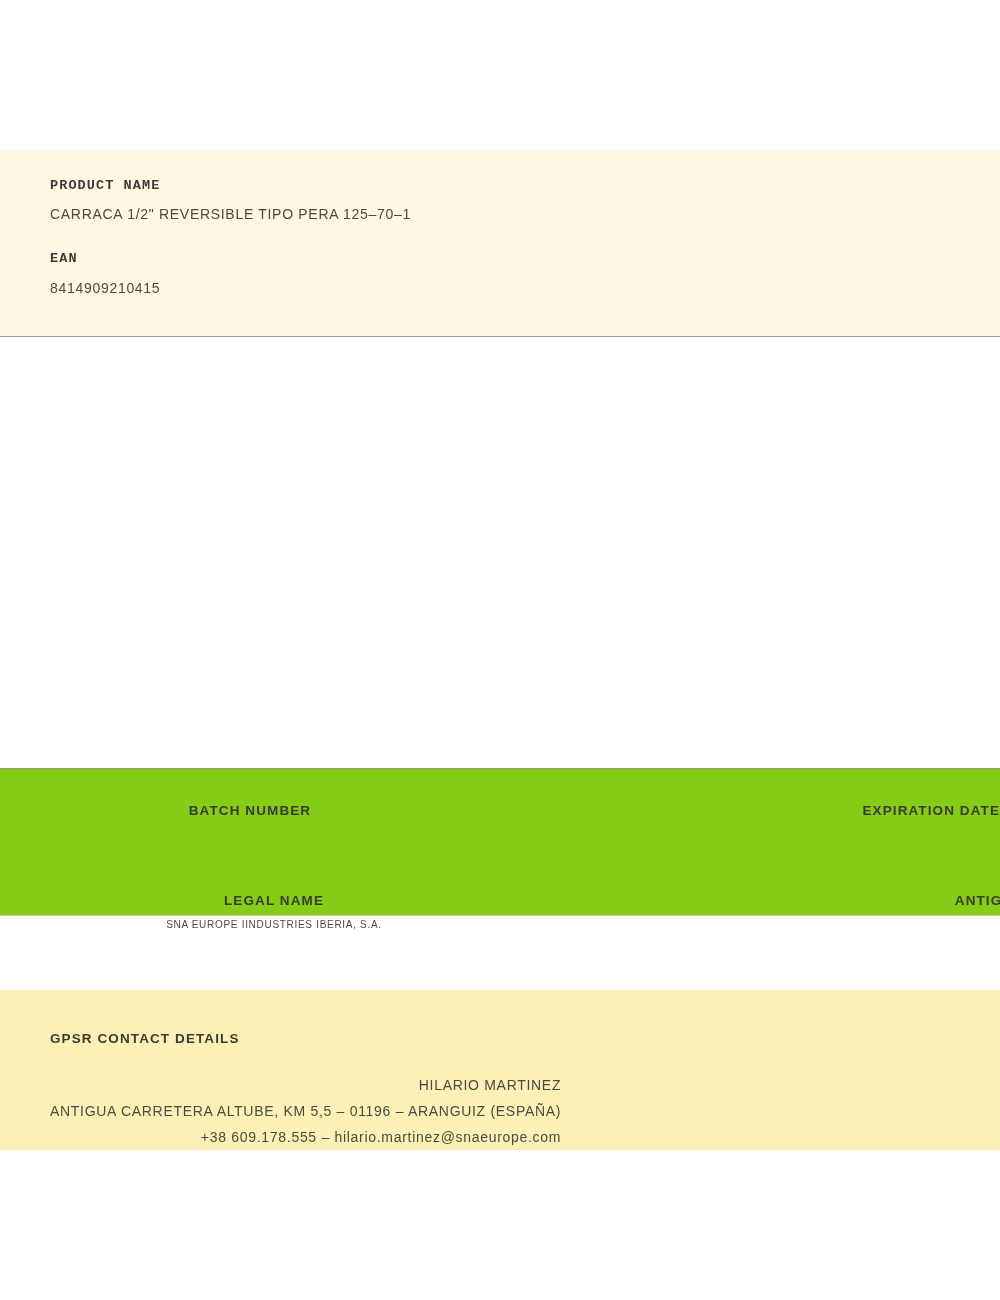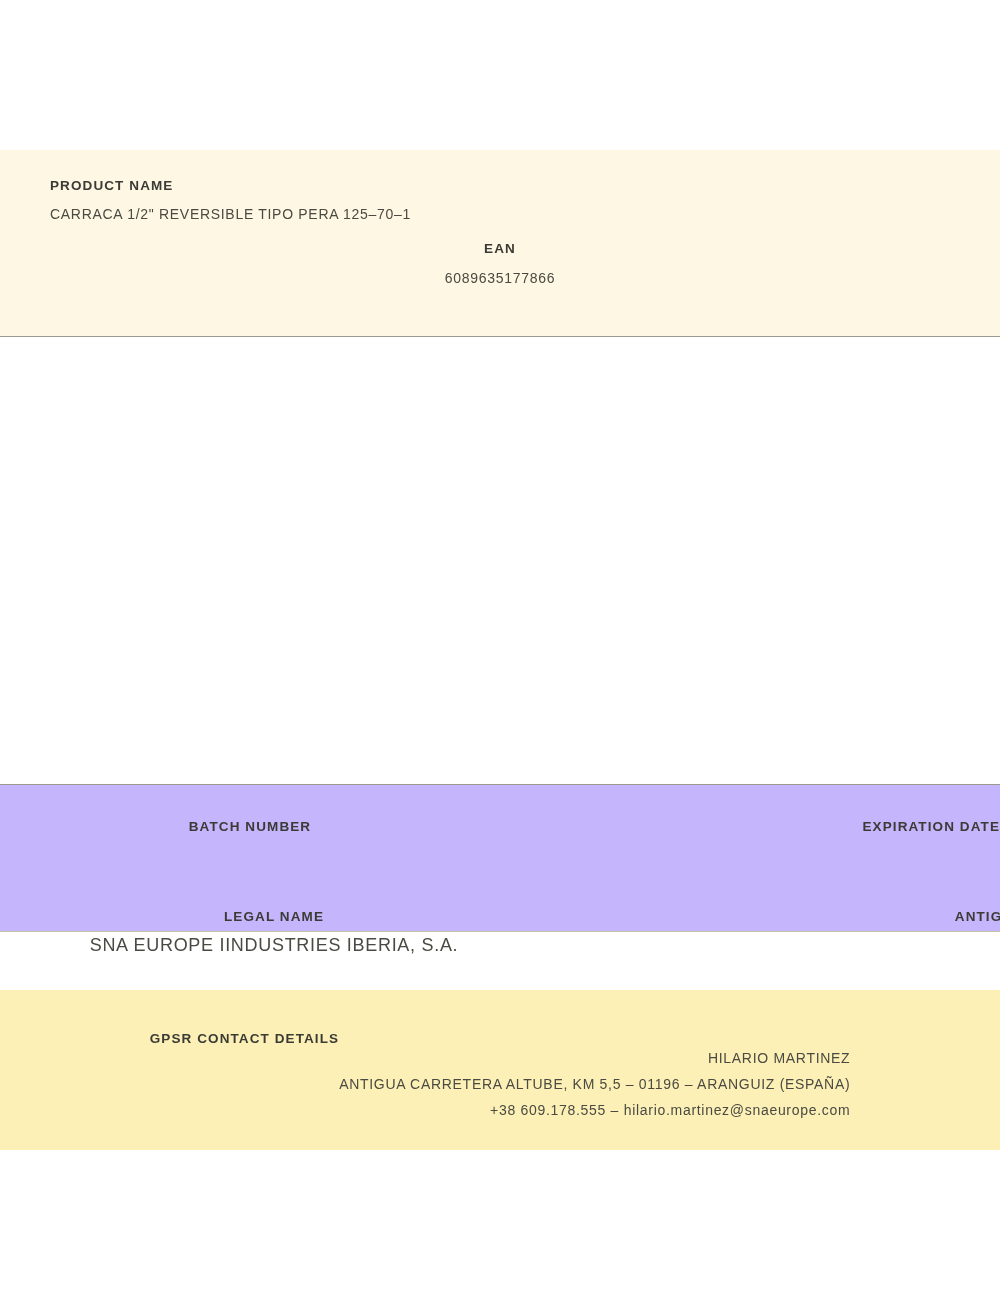--- a/index.html
+++ b/index.html
@@ -36,53 +36,53 @@
     padding: 28px 50px 0 50px;
   }
 
   .field-label {
     font-size: 13.5px;
     font-weight: bold;
     letter-spacing: 1.1px;
     color: #3b3b35;
     margin: 0 0 11px 0;
     line-height: 1.2;
+    font-family: Liberation Mono, monospace;
   }
 
   .field-value {
     font-size: 14px;
     letter-spacing: 0.7px;
     color: #4a4a42;
     margin: 0;
     line-height: 1.3;
   }
 
   .field-block + .field-block {
-    margin-top: 18px;
-    text-align: center;
+    margin-top: 28px;
   }
 
   
   .band-blank {
     position: absolute;
     left: 0;
     top: 337px;
     width: 1000px;
     height: 453px;
     background: #ffffff;
   }
 
   
   .band-batch {
     position: absolute;
     left: 0;
-    top: 784px;
+    top: 768px;
     width: 1000px;
     height: 148px;
-    background: #c4b5fd;
+    background: #84cc16;
     border-top: 1px solid #9a9a8e;
     border-bottom: 1px solid #c9c4a8;
   }
 
   .batch-row {
     position: absolute;
     left: 0;
     width: 1000px;
     display: flex;
   }
@@ -101,43 +101,44 @@
 
   .cell-label {
     font-size: 13.5px;
     font-weight: bold;
     letter-spacing: 1.1px;
     color: #3b3b35;
     line-height: 1.2;
     margin: 0 0 9px 0;
   }
   .cell-value {
-    font-size: 18px;
+    font-size: 10px;
     letter-spacing: 0.7px;
     color: #4a4a42;
     line-height: 1.3;
     margin: 0;
   }
   .cell-value.empty { min-height: 16px; }
 
   
   .band-gpsr {
     position: absolute;
     left: 0;
     top: 990px;
     width: 1000px;
     height: 160px;
     background: #fcf0b6;
     padding: 30px 50px 0 50px;
   }
 
   .gpsr-inner {
     display: flex;
-    justify-content: center;
+    justify-content: flex-end;
     align-items: flex-start;
+    flex-direction: column;
   }
 
   .gpsr-title {
     font-size: 13.5px;
     font-weight: bold;
     letter-spacing: 1.1px;
     color: #3b3b35;
     line-height: 1.2;
     padding-top: 11px;
     white-space: nowrap;
@@ -170,21 +171,21 @@
 
   <div style="position:absolute;left:0;top:0;width:1000px;height:150px;background:#ffffff;"></div>
 
   <section class="band-product">
     <div class="field-block">
       <div class="field-label">PRODUCT NAME</div>
       <div class="field-value">CARRACA 1/2" REVERSIBLE TIPO PERA 125–70–1</div>
     </div>
     <div class="field-block">
       <div class="field-label">EAN</div>
-      <div class="field-value">6089635177866</div>
+      <div class="field-value">8414909210415</div>
     </div>
   </section>
 
   <div class="band-blank"></div>
 
   <section class="band-batch">
 
     <div class="batch-row row-1">
       <div class="col-a">
         <div class="cell-label">BATCH NUMBER</div>

